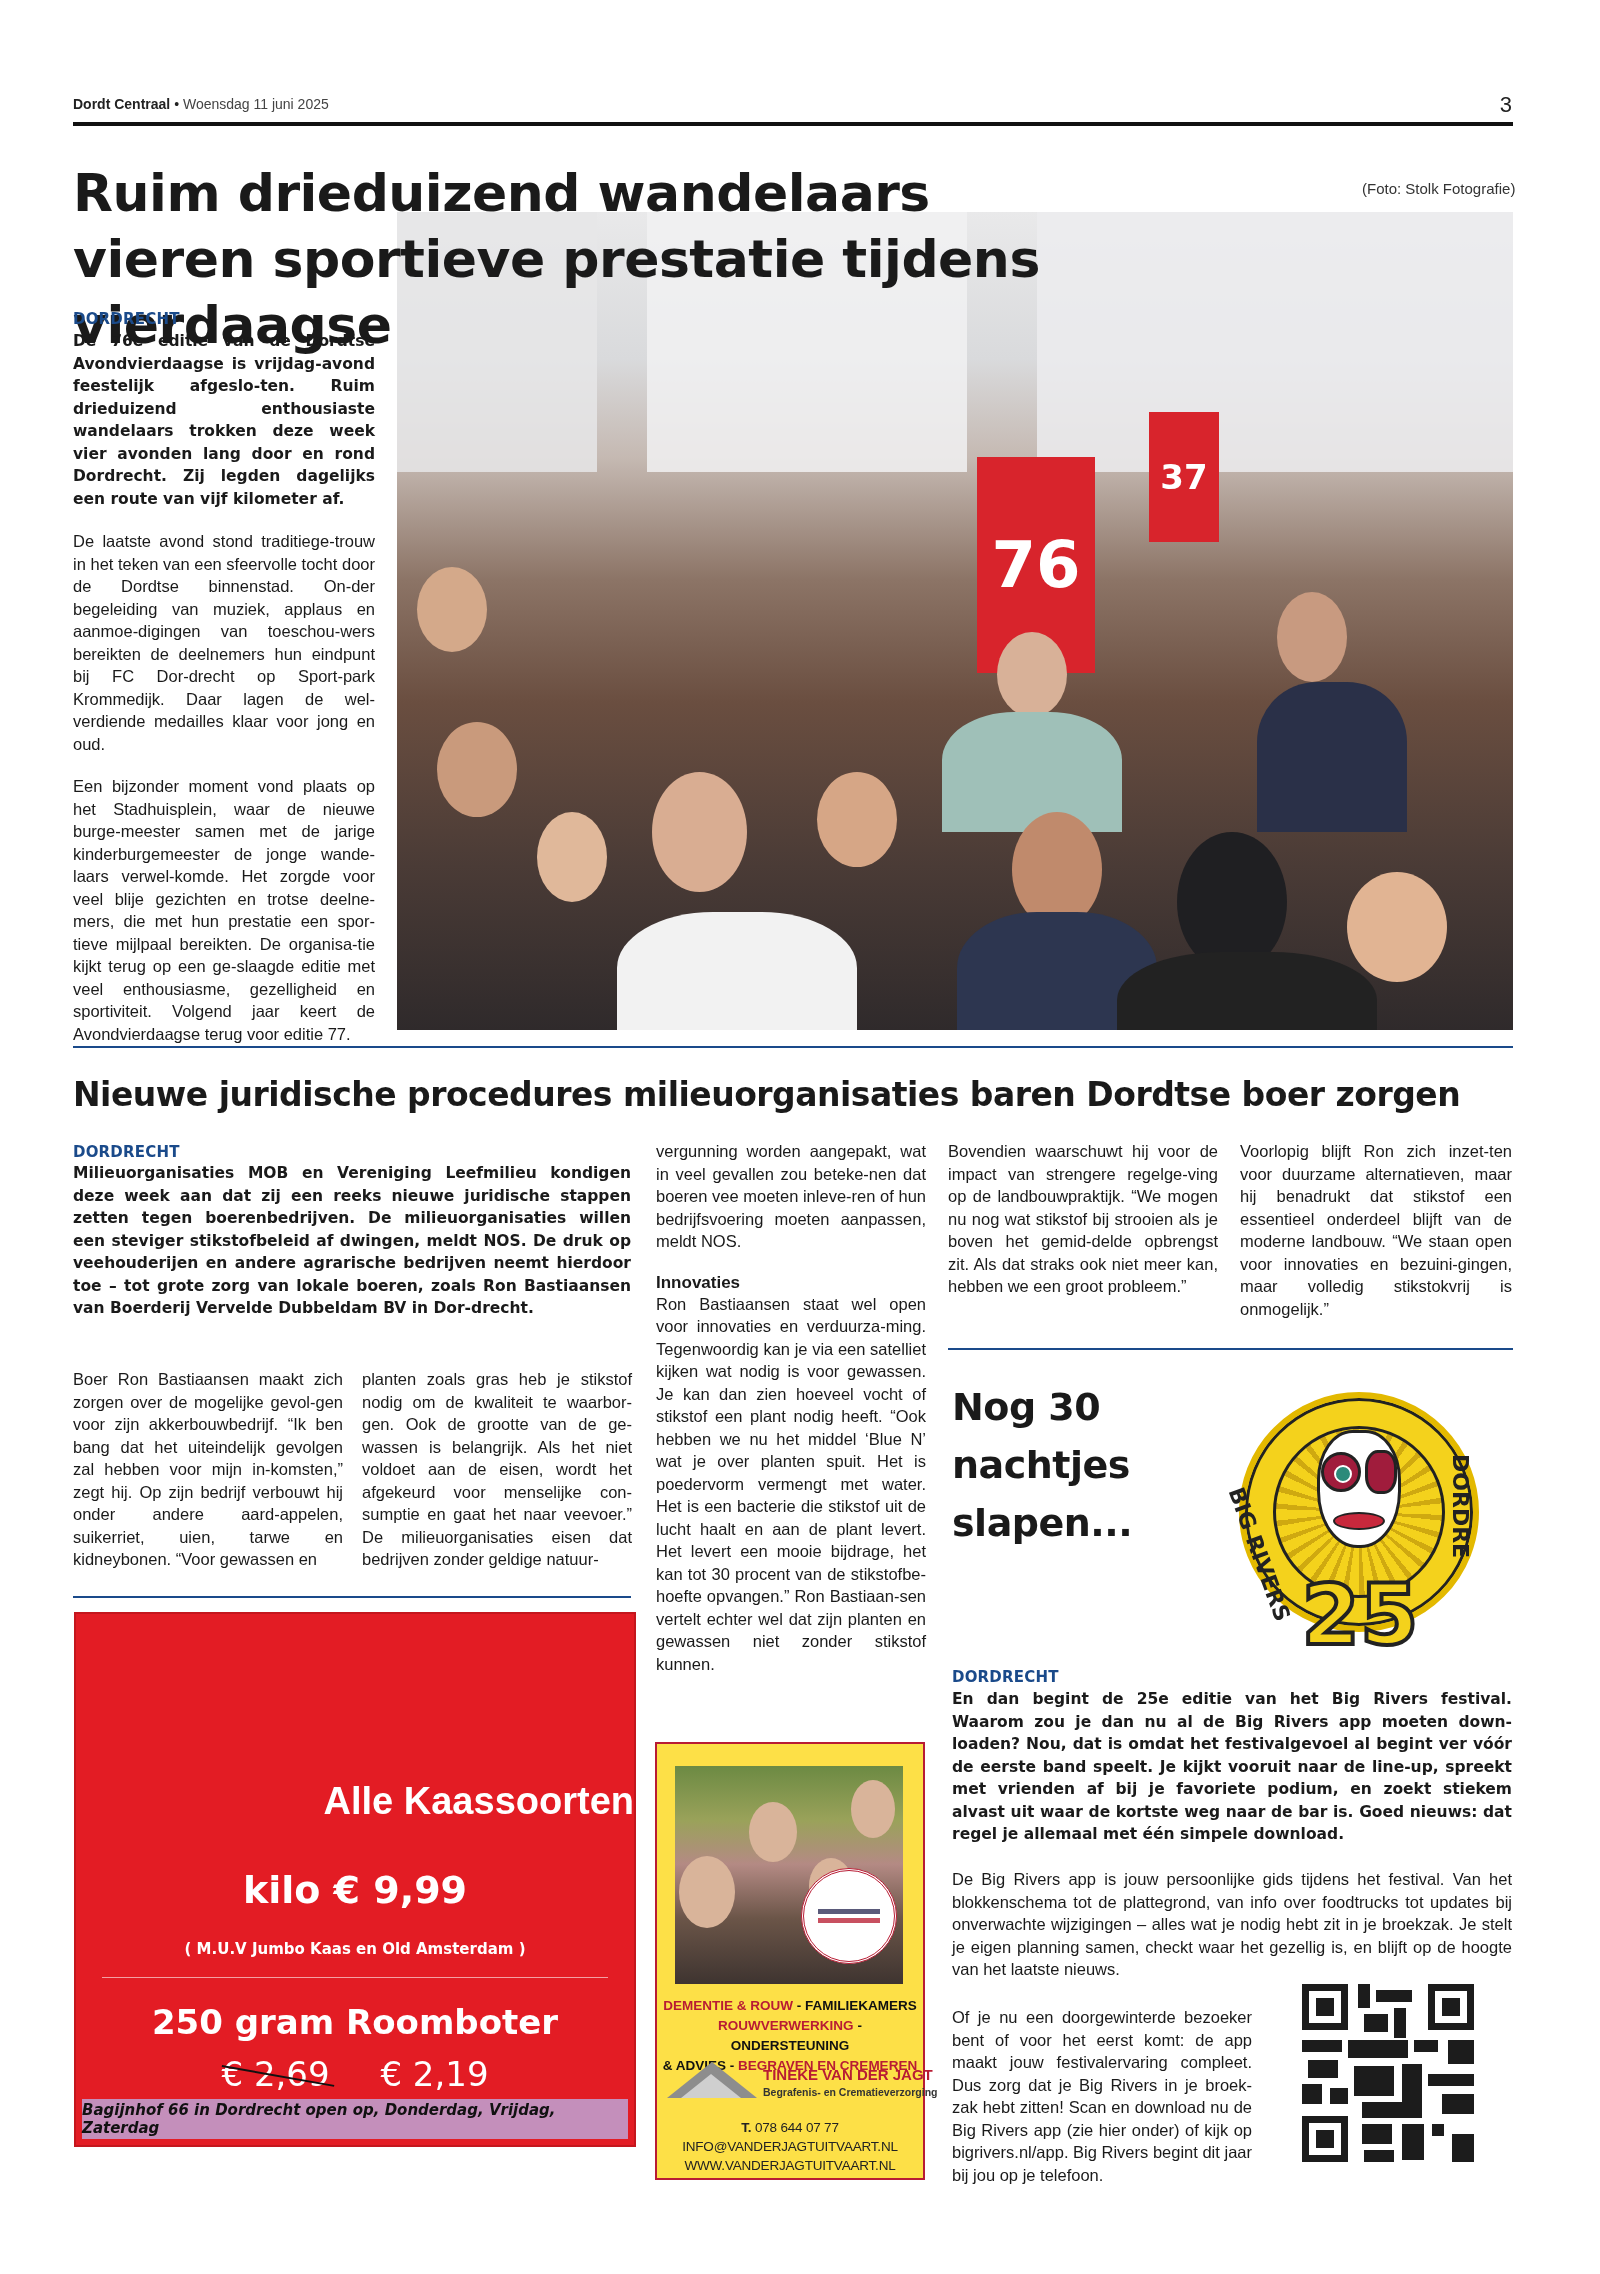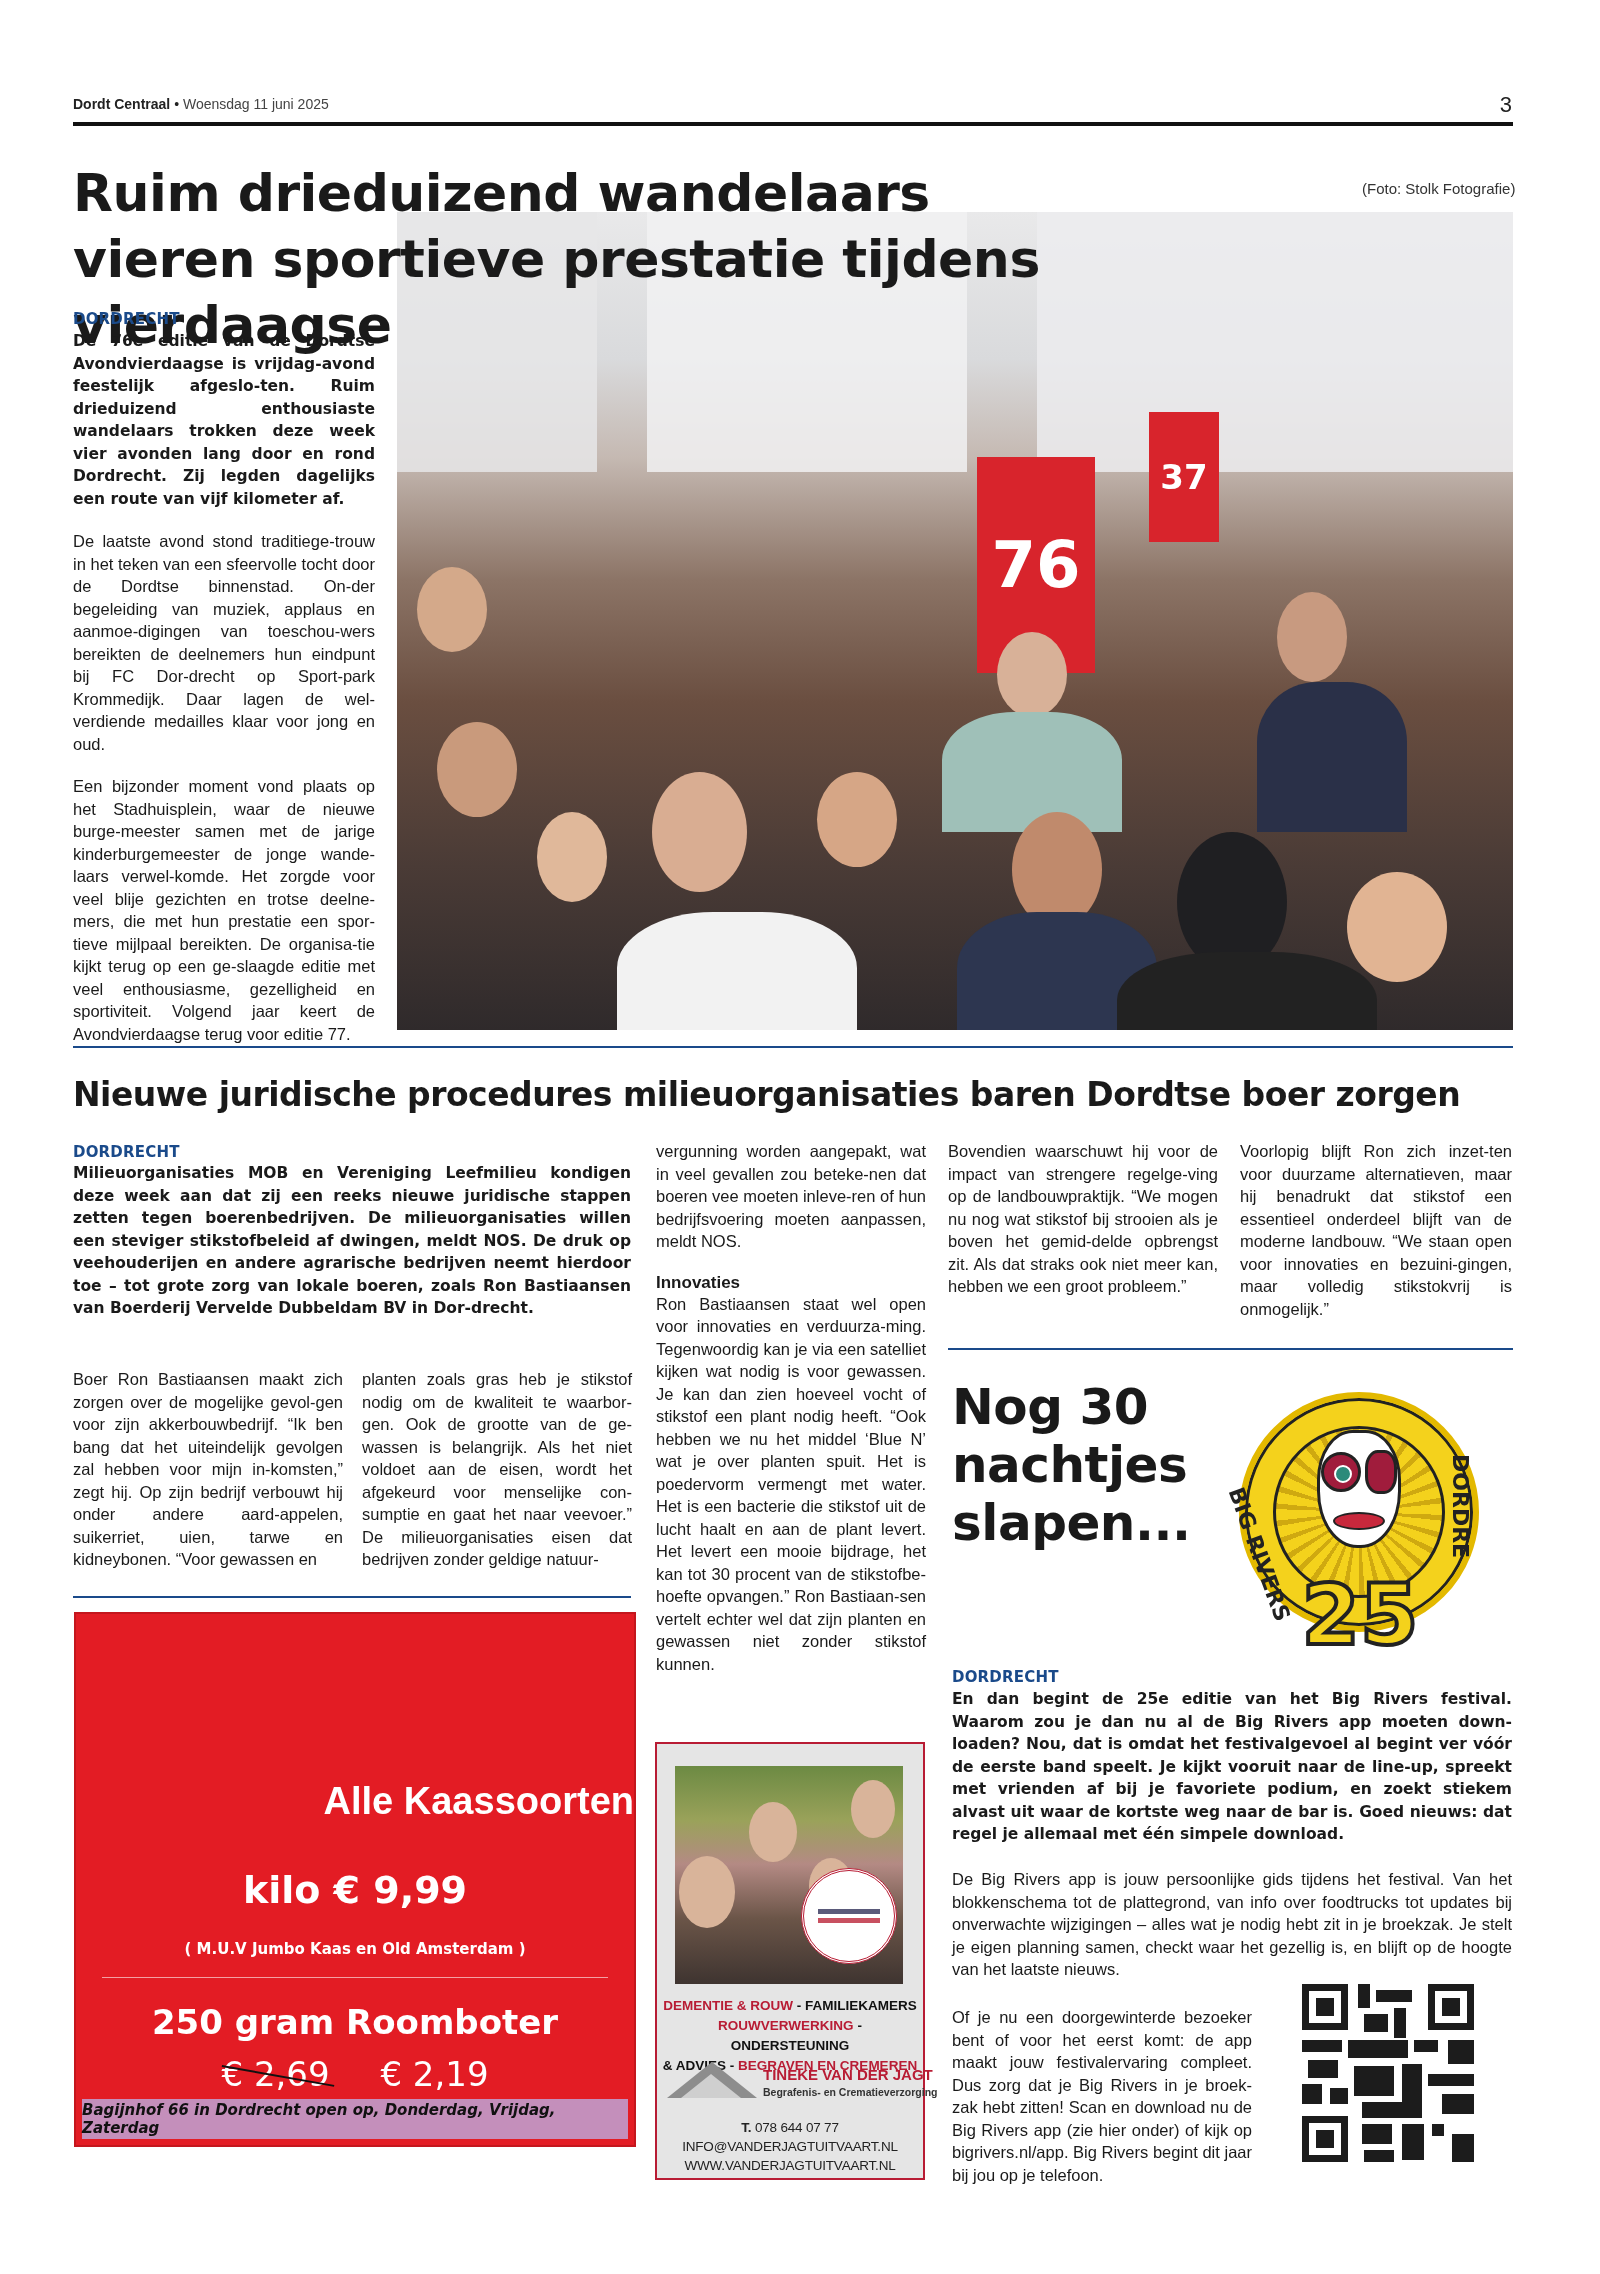--- a/index.html
+++ b/index.html
@@ -65,38 +65,38 @@
   .ad-kaas .t2 { position: absolute; left: 0; right: 0; top: 254px; text-align: center; color: #fff; font-family: "DejaVu Sans", sans-serif; font-weight: bold; font-size: 38px; }
   .ad-kaas .t3 { position: absolute; left: 0; right: 0; top: 326px; text-align: center; color: #fff; font-family: "DejaVu Sans", sans-serif; font-weight: bold; font-size: 15px; }
   .ad-kaas .divider { position: absolute; left: 26px; right: 26px; top: 363px; height: 1px; background: #f3a0a3; }
   .ad-kaas .t4 { position: absolute; left: 0; right: 0; top: 388px; text-align: center; color: #fff; font-family: "DejaVu Sans", sans-serif; font-weight: bold; font-size: 34px; }
   .ad-kaas .prices { position: absolute; left: 0; right: 0; top: 440px; text-align: center; color: #fff; font-family: "DejaVu Sans", sans-serif; font-weight: normal; font-size: 34px; }
   .ad-kaas .old { position: relative; display: inline-block; margin-right: 40px; }
   .ad-kaas .old::after { content: ""; position: absolute; left: 0; right: -6px; top: 52%; height: 2px; background: #111; transform: rotate(10deg); }
   .ad-kaas .address { position: absolute; left: 6px; right: 6px; bottom: 6px; height: 40px; background: #c48fbb; color: #111; font-family: "DejaVu Sans", sans-serif; font-style: italic; font-weight: bold; font-size: 15px; display: flex; align-items: center; justify-content: center; }
 
   
-  .ad-jagt { left: 655px; top: 1742px; width: 270px; height: 244px + 0px; height: 438px; border: 2px solid #b81c34; background: #e5e5e5; }
+  .ad-jagt { left: 655px; top: 1742px; width: 270px; height: 244px + 0px; height: 438px; border: 2px solid #b81c34; background: #fde047; }
   .ad-jagt .photo { position: absolute; left: 18px; top: 22px; width: 228px; height: 218px; background: linear-gradient(180deg, #6c8a43 0%, #9aa25a 25%, #b48a84 45%, #6b5548 70%, #3e3430 100%); overflow: hidden; }
   .ad-jagt .person { position: absolute; border-radius: 50%; background: #d9b49a; }
   .ad-jagt .badge { position: absolute; left: 144px; top: 124px; width: 96px; height: 96px; border-radius: 50%; background: #fff; border: 3px double #b81c34; display: flex; align-items: center; justify-content: center; flex-direction: column; }
   .ad-jagt .badge span { display: block; width: 62px; height: 5px; margin: 2px 0; background: #5a5a7a; }
   .ad-jagt .badge span.r { background: #c85060; }
   .ad-jagt .services { position: absolute; left: 0; right: 0; top: 252px; text-align: center; font-family: "Liberation Sans", sans-serif; font-weight: bold; font-size: 13.5px; line-height: 20px; color: #111; }
   .ad-jagt .services .red { color: #b81c34; }
   .ad-jagt .logo { position: absolute; left: 10px; top: 318px; width: 248px; height: 44px; }
   .ad-jagt .logo .tri { position: absolute; left: 0; top: 0; width: 0; height: 0; border-left: 45px solid transparent; border-right: 45px solid transparent; border-bottom: 36px solid #8d8d8d; }
   .ad-jagt .logo .tri2 { position: absolute; left: 14px; top: 12px; width: 0; height: 0; border-left: 30px solid transparent; border-right: 30px solid transparent; border-bottom: 24px solid #cfcfcf; }
   .ad-jagt .logo .name { position: absolute; left: 96px; top: 4px; font-family: "Liberation Sans", sans-serif; font-weight: bold; font-size: 15px; color: #b81c34; white-space: nowrap; }
   .ad-jagt .logo .tag { position: absolute; left: 96px; top: 24px; font-family: "Liberation Sans", sans-serif; font-weight: bold; font-size: 10.5px; color: #333; white-space: nowrap; }
   .ad-jagt .contact { position: absolute; left: 0; right: 0; top: 374px; text-align: center; font-family: "Liberation Sans", sans-serif; font-size: 13.5px; line-height: 19px; color: #222; letter-spacing: -0.2px; }
   .ad-jagt .contact b { font-weight: bold; }
 
   
-  .h3 { left: 952px; top: 1378px; font-size: 50px; line-height: 58px; width: 260px; }
+  .h3 { left: 952px; top: 1378px; font-size: 38px; line-height: 58px; width: 260px; }
   .logo-br { left: 1225px; top: 1374px; width: 268px; height: 292px; }
   .logo-br .disc { position: absolute; left: 14px; top: 18px; width: 240px; height: 240px; border-radius: 50%; background: #f4d21c; border: 6px solid #e3b900; box-shadow: 0 0 0 3px #222 inset; }
   .logo-br .inner { position: absolute; left: 48px; top: 52px; width: 172px; height: 172px; border-radius: 50%; border: 3px solid #222; background: repeating-conic-gradient(#f4d21c 0deg 8deg, #cfa910 8deg 12deg); }
   .logo-br .face { position: absolute; left: 92px; top: 56px; width: 84px; height: 118px; border-radius: 42% 42% 48% 48%; background: #fff; border: 3px solid #222; }
   .logo-br .eye1 { position: absolute; left: 96px; top: 78px; width: 40px; height: 40px; border-radius: 50%; background: #a01c3c; border: 3px solid #222; }
   .logo-br .eye1::after { content: ""; position: absolute; left: 10px; top: 10px; width: 14px; height: 14px; border-radius: 50%; background: #2c8a7a; border: 2px solid #fff; }
   .logo-br .eye2 { position: absolute; left: 140px; top: 76px; width: 32px; height: 44px; border-radius: 40%; background: #a01c3c; border: 3px solid #222; }
   .logo-br .mouth { position: absolute; left: 108px; top: 138px; width: 52px; height: 18px; border-radius: 50%; background: #c8283c; border: 2px solid #222; }
   .logo-br .num { position: absolute; left: 70px; top: 196px; width: 130px; text-align: center; font-family: "DejaVu Sans", sans-serif; font-weight: bold; font-size: 84px; color: #f4d21c; -webkit-text-stroke: 4px #222; line-height: 90px; }
   .logo-br .arc { position: absolute; font-family: "DejaVu Sans", sans-serif; font-weight: bold; font-size: 22px; color: #222; }

